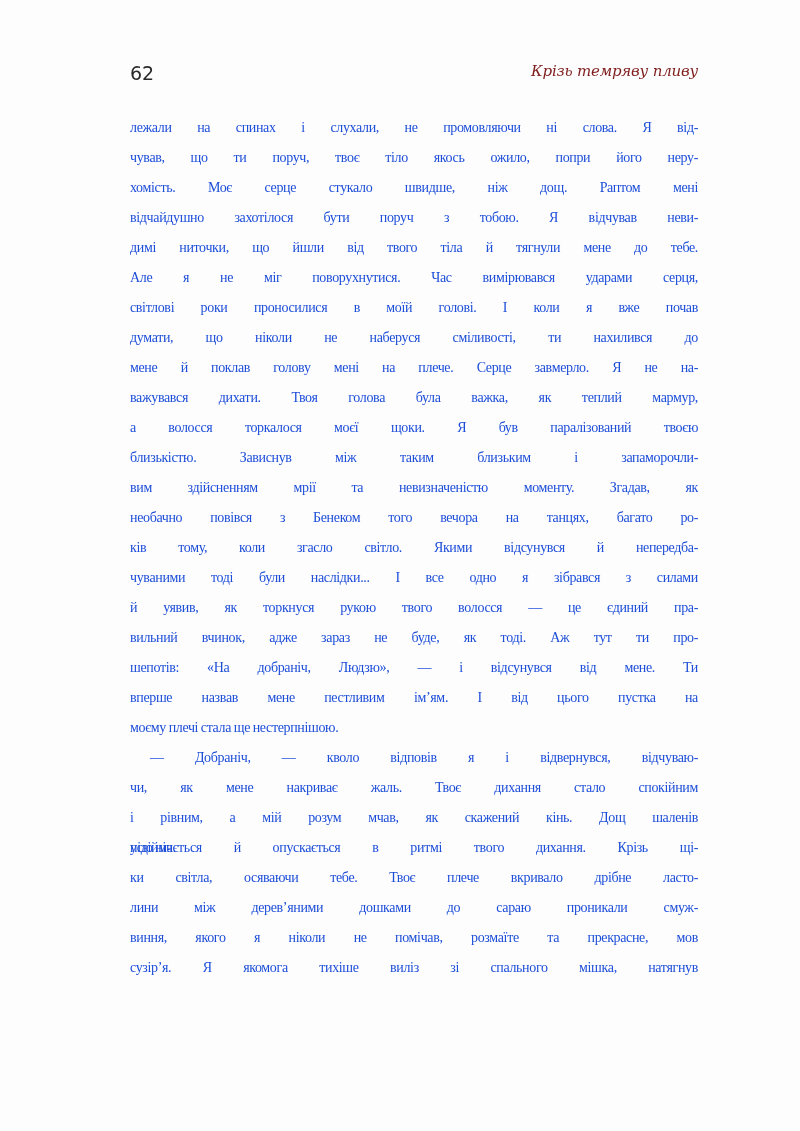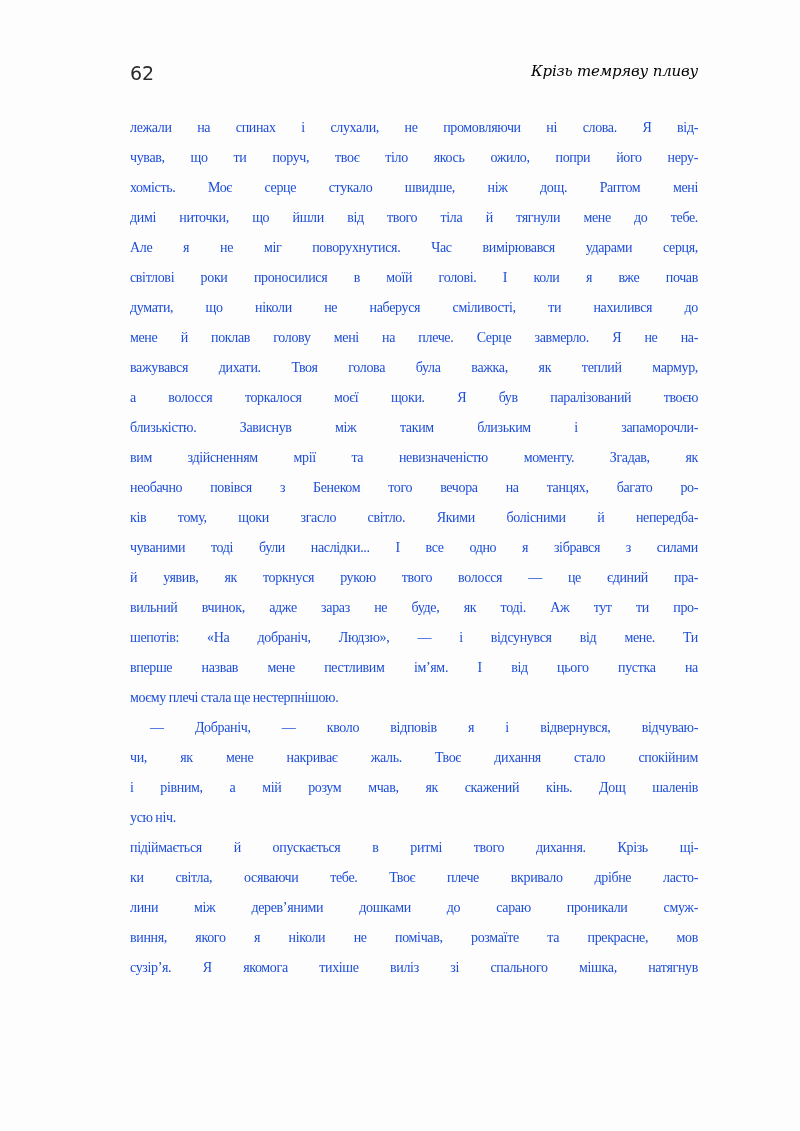--- a/index.html
+++ b/index.html
@@ -1,51 +1,52 @@
 <!DOCTYPE html>
 <html><head>
 <meta charset="utf-8">
 <style>
   html, body { margin: 0; padding: 0; background: #ffffff; }
   body { width: 800px; height: 1131px; position: relative; overflow: hidden; }
   .page { position: absolute; left: 0; top: 0; width: 800px; height: 1131px; background: #fdfdfd; }
   .header { position: absolute; top: 62px; left: 130px; width: 568px; height: 24px; }
   .page-number { position: absolute; left: 0; top: 0; font-family: "DejaVu Sans", sans-serif; font-size: 19px; color: #2a2a2a; }
-  .running-title { position: absolute; right: 0; top: 0; font-family: "DejaVu Serif", serif; font-style: italic; font-size: 15px; color: #000000; letter-spacing: -0.2px; }
+  .running-title { position: absolute; right: 0; top: 0; font-family: "DejaVu Serif", serif; font-style: italic; font-size: 15px; color: #7f1d1d; letter-spacing: -0.2px; }
   .text { position: absolute; left: 130px; width: 568px; font-family: Liberation Serif, serif; font-size: 14px; color: #1d4ed8; }
   .line { height: 30px; line-height: 30px; white-space: nowrap; text-align: justify; text-align-last: justify; letter-spacing: -0.35px; word-spacing: -0.5px; }
   .line.last { text-align-last: left; }
   .line.indent { padding-left: 20px; }
   .sec1 { top: 113px; }
   .sec2 { top: 833px; }
 </style>
 </head>
 <body>
 
 <div class="page">
   <div class="header">
     <span class="page-number">62</span>
     <span class="running-title">Крізь темряву пливу</span>
   </div>
 
   <div class="text sec1">
     <div class="line">лежали на спинах і слухали, не промовляючи ні слова. Я від-</div>
     <div class="line">чував, що ти поруч, твоє тіло якось ожило, попри його неру-</div>
     <div class="line">хомість. Моє серце стукало швидше, ніж дощ. Раптом мені</div>
+    <div class="line">відчайдушно захотілося бути поруч з тобою. Я відчував неви-</div>
     <div class="line">димі ниточки, що йшли від твого тіла й тягнули мене до тебе.</div>
     <div class="line">Але я не міг поворухнутися. Час вимірювався ударами серця,</div>
     <div class="line">світлові роки проносилися в моїй голові. І коли я вже почав</div>
     <div class="line">думати, що ніколи не наберуся сміливості, ти нахилився до</div>
     <div class="line">мене й поклав голову мені на плече. Серце завмерло. Я не на-</div>
     <div class="line">важувався дихати. Твоя голова була важка, як теплий мармур,</div>
     <div class="line">а волосся торкалося моєї щоки. Я був паралізований твоєю</div>
     <div class="line">близькістю. Зависнув між таким близьким і запаморочли-</div>
     <div class="line">вим здійсненням мрії та невизначеністю моменту. Згадав, як</div>
     <div class="line">необачно повівся з Бенеком того вечора на танцях, багато ро-</div>
-    <div class="line">ків тому, щоки згасло світло. Якими болісними й непередба-</div>
+    <div class="line">ків тому, коли згасло світло. Якими відсунувся й непередба-</div>
     <div class="line">чуваними тоді були наслідки... І все одно я зібрався з силами</div>
     <div class="line">й уявив, як торкнуся рукою твого волосся — це єдиний пра-</div>
     <div class="line">вильний вчинок, адже зараз не буде, як тоді. Аж тут ти про-</div>
     <div class="line">шепотів: «На добраніч, Людзю», — і відсунувся від мене. Ти</div>
     <div class="line">вперше назвав мене пестливим ім’ям. І від цього пустка на</div>
     <div class="line last">моєму плечі стала ще нестерпнішою.</div>
     <div class="line indent">— Добраніч, — кволо відповів я і відвернувся, відчуваю-</div>
     <div class="line">чи, як мене накриває жаль. Твоє дихання стало спокійним</div>
     <div class="line">і рівним, а мій розум мчав, як скажений кінь. Дощ шаленів</div>
     <div class="line last">усю ніч.</div>

